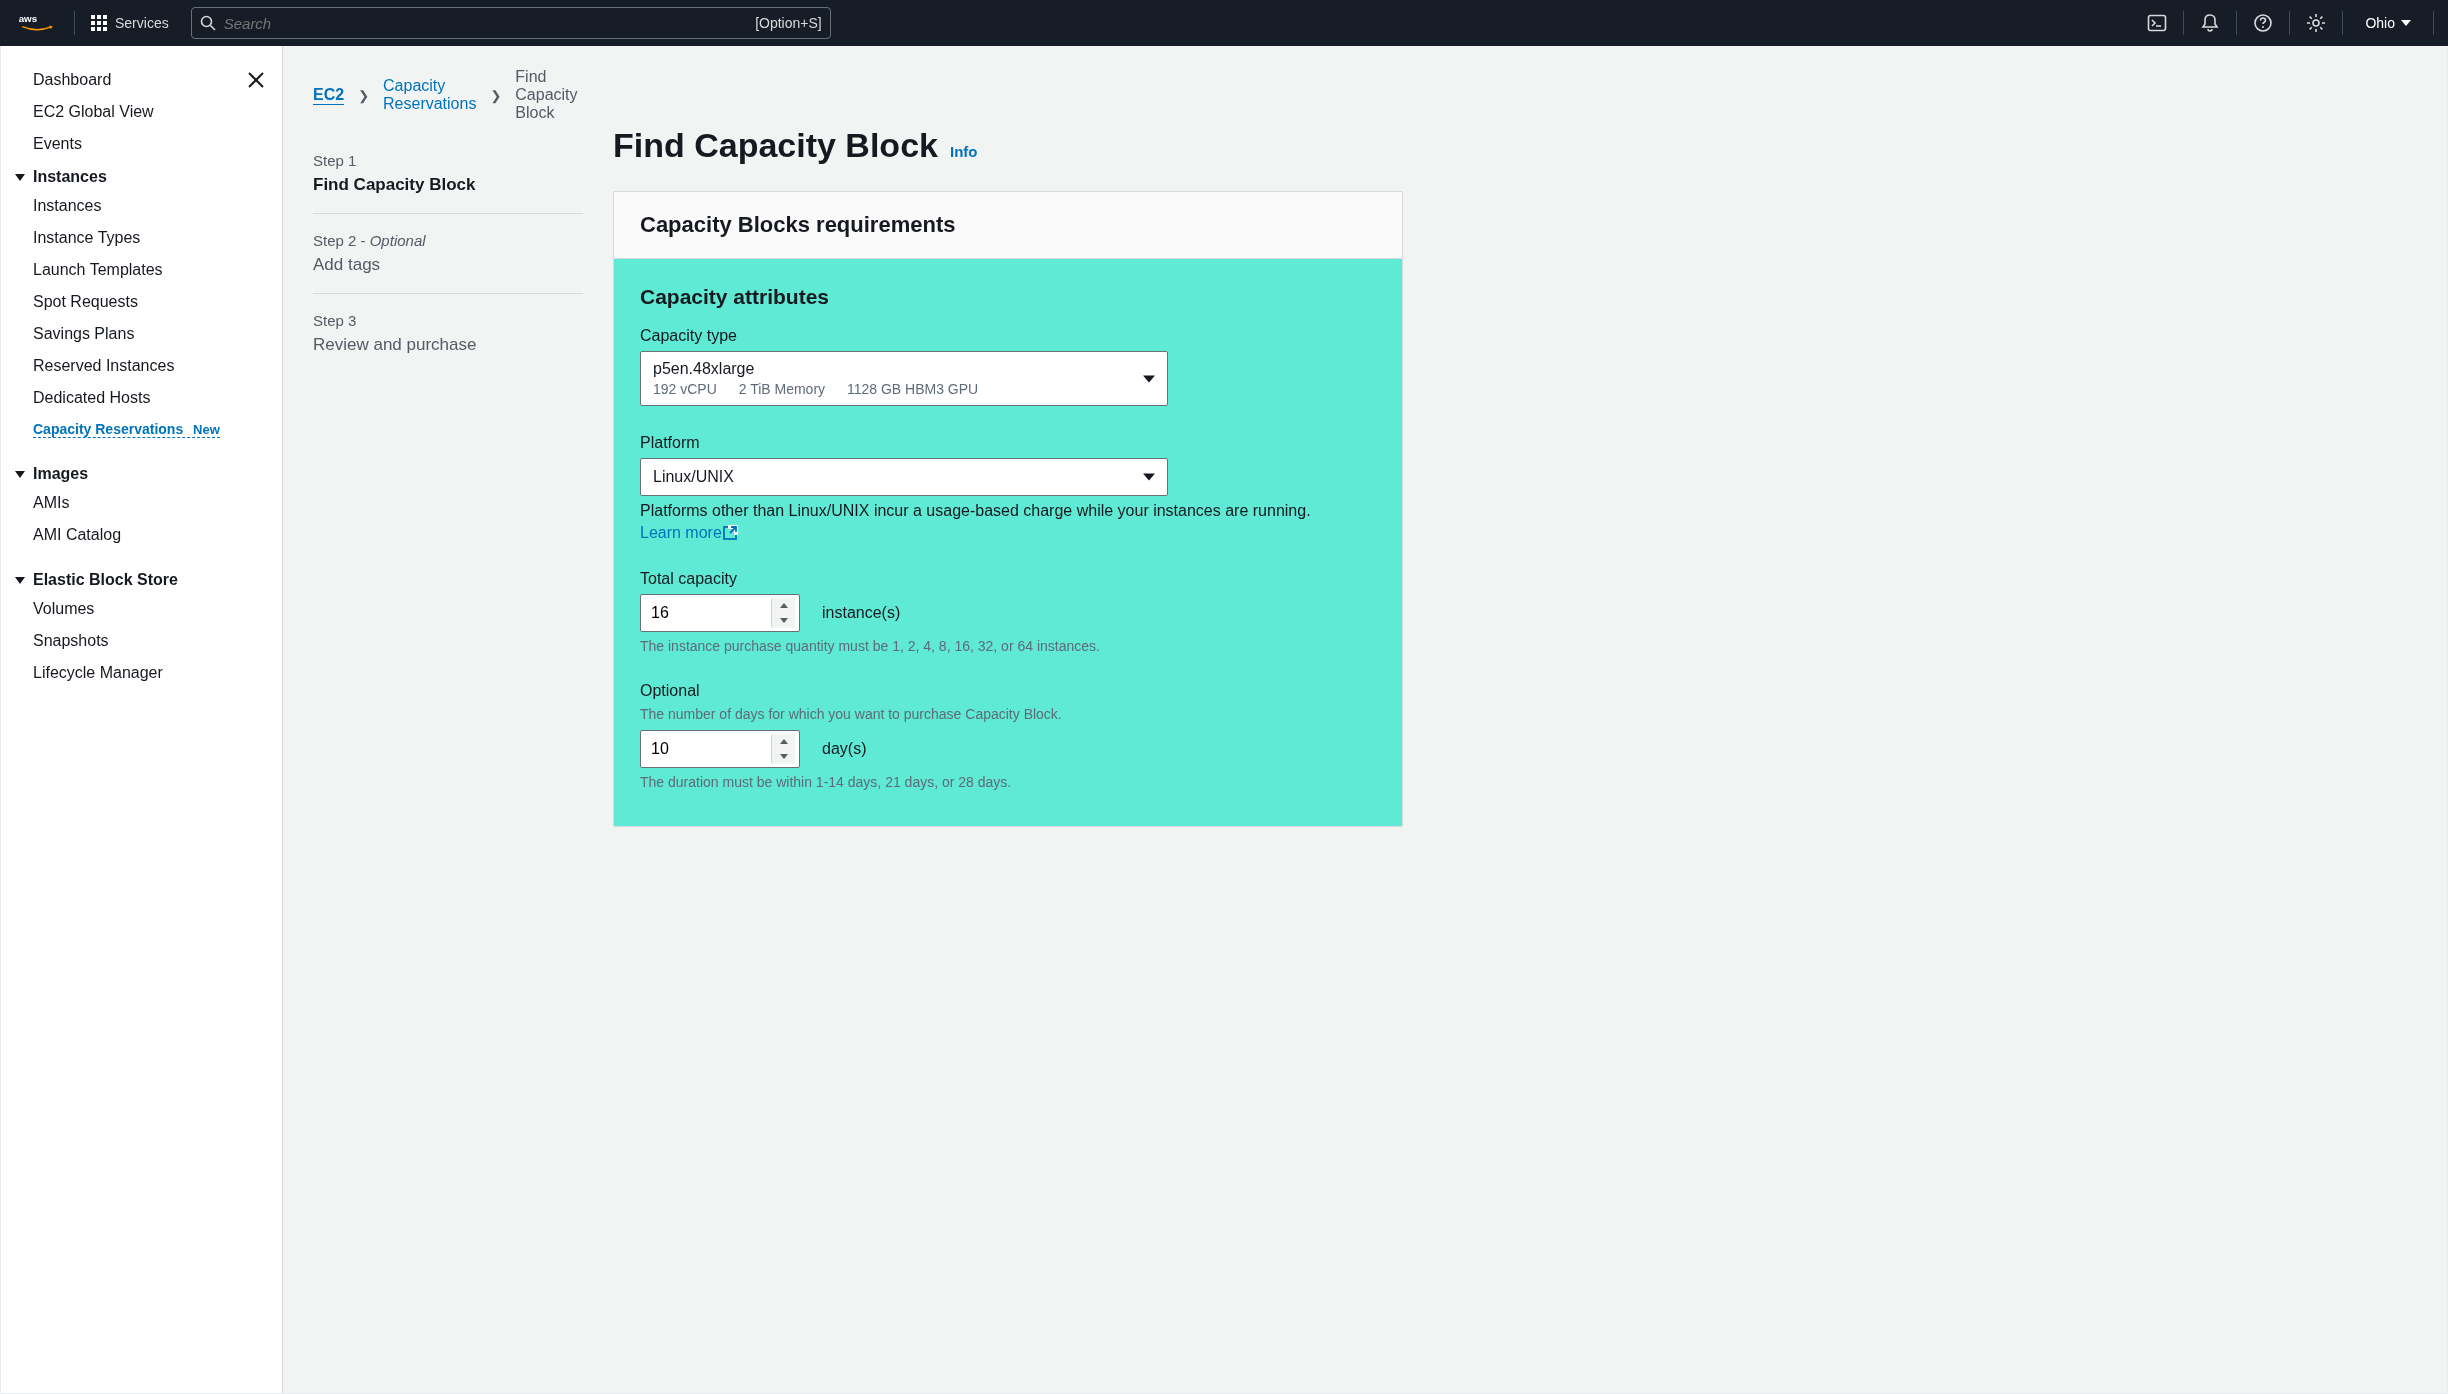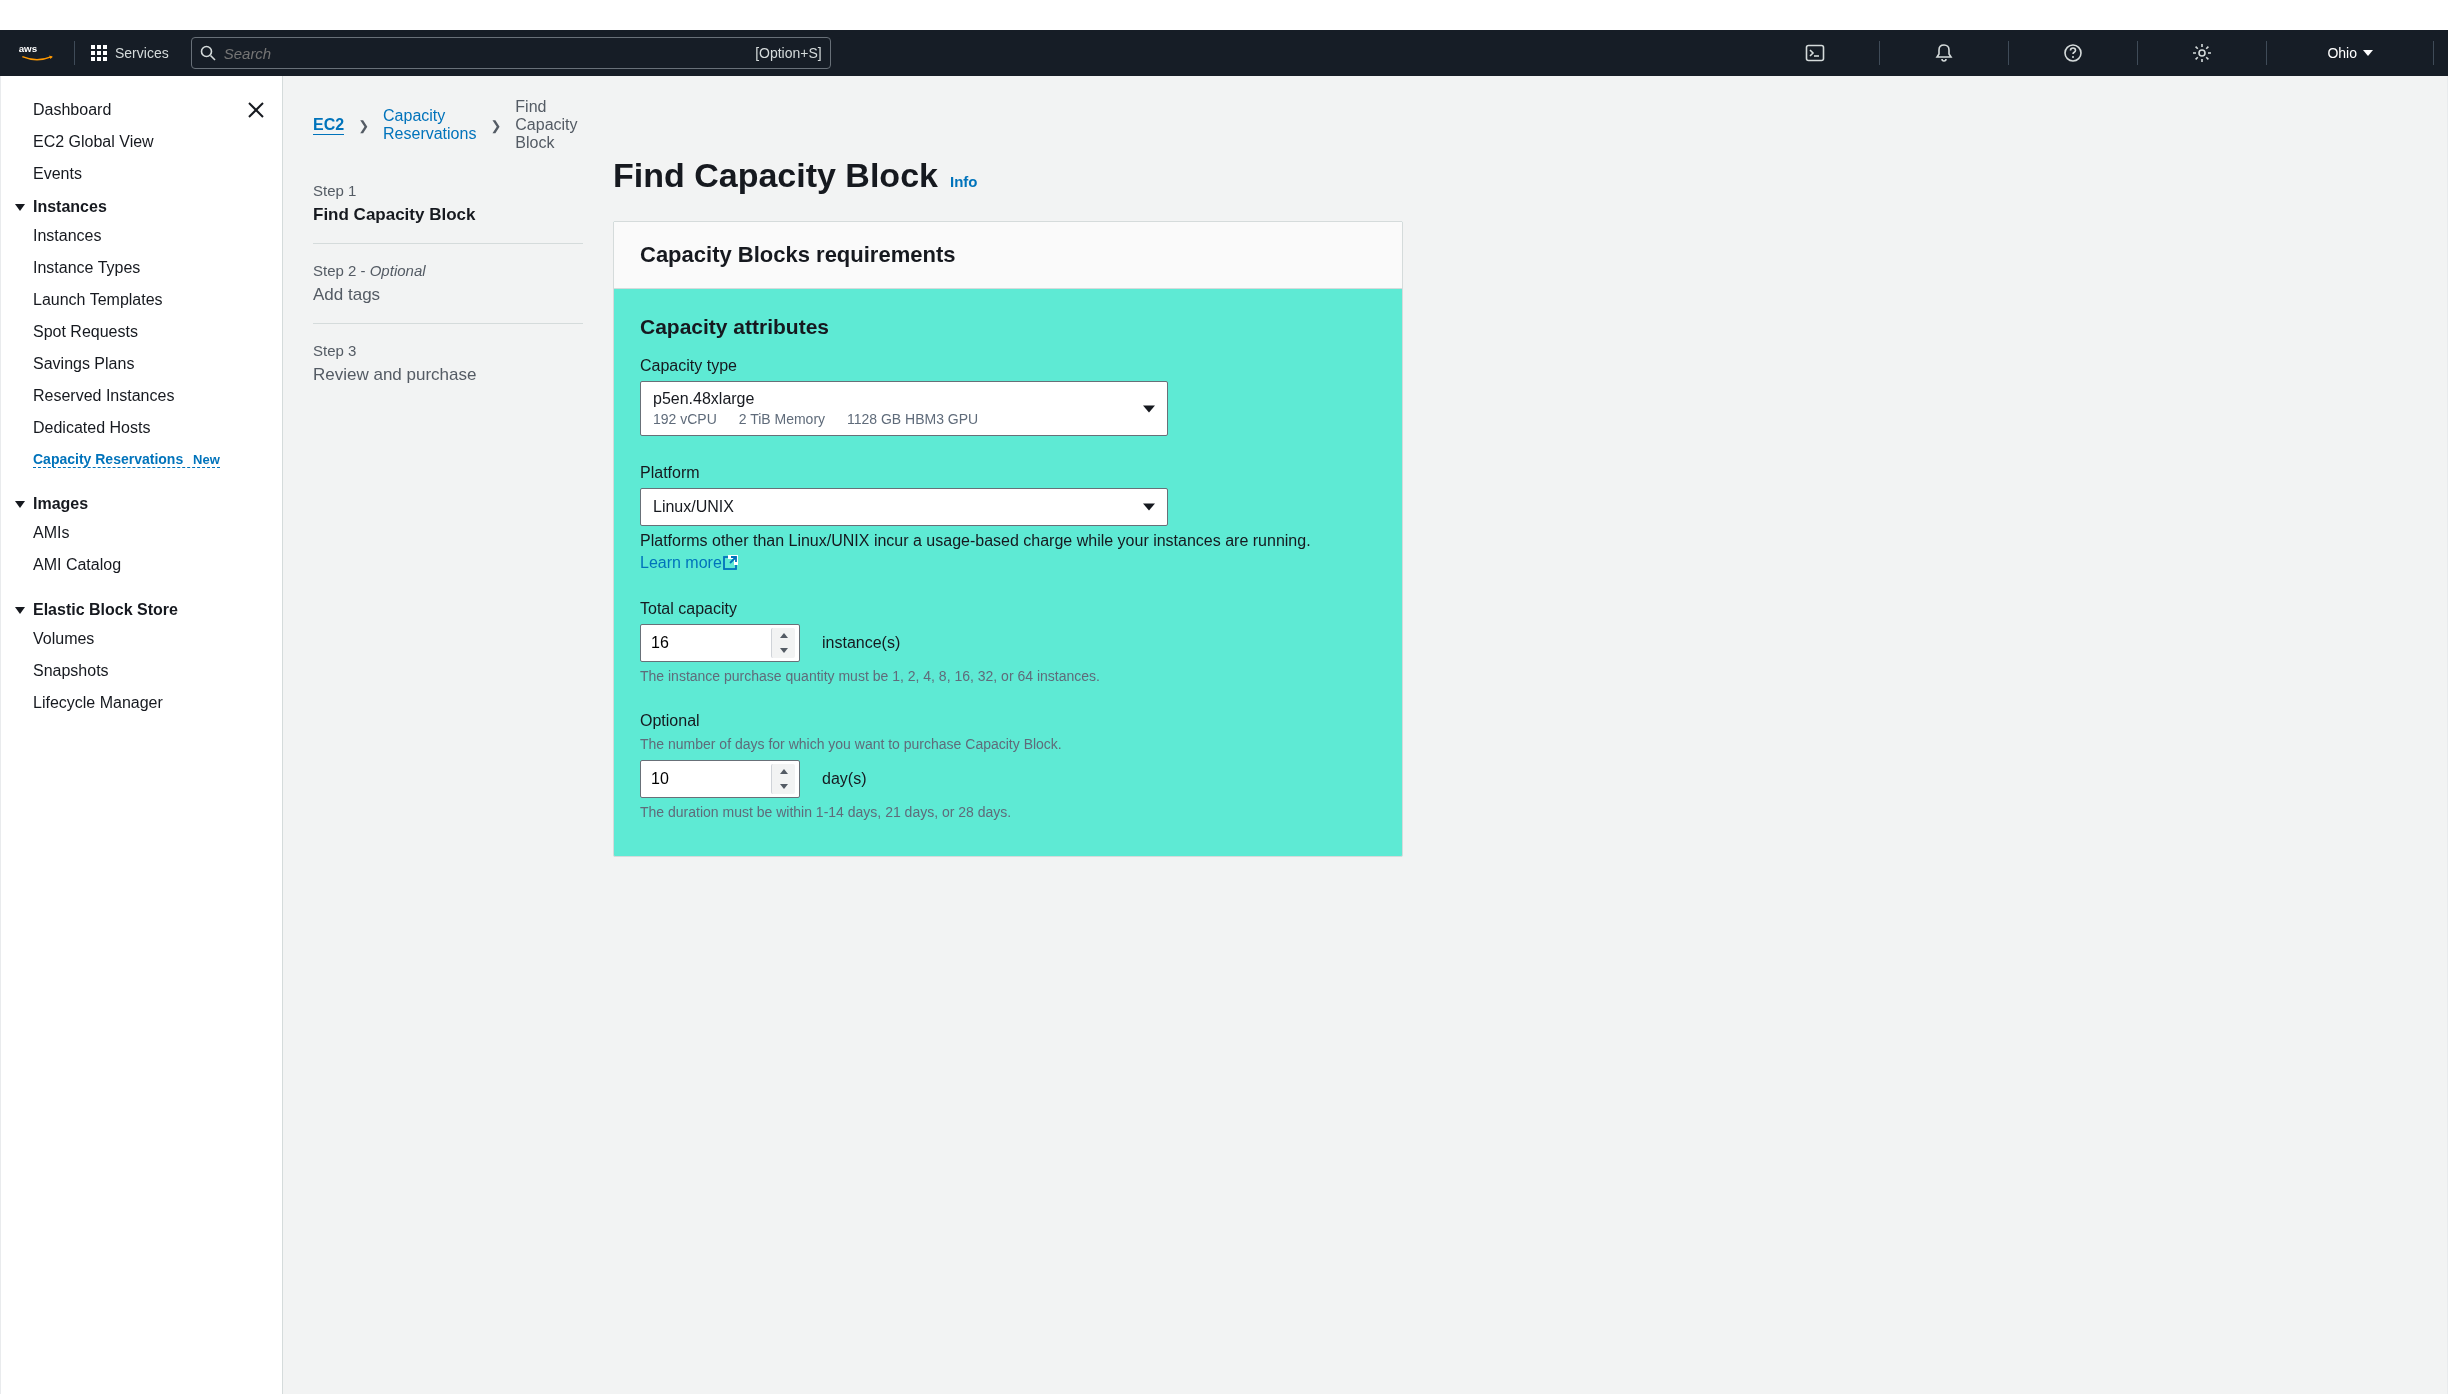--- a/index.html
+++ b/index.html
@@ -12,21 +12,20 @@
   overflow: hidden;
 }
 
 .topnav {
   height: 46px;
   background: #161d26;
   display: flex;
   align-items: center;
   color: #d5dbdb;
   padding: 0 10px;
-  margin-top: 30px;
 }
 .logo-aws {
   padding: 0 14px 0 8px;
   height: 46px;
   display: flex;
   align-items: center;
 }
 .vdiv { width: 1px; height: 24px; background: #3f4b58; margin: 0 4px; }
 .grid-icon {
   width: 16px; height: 16px;
@@ -55,21 +54,21 @@
   flex: 1;
   background: transparent;
   border: none;
   outline: none;
   color: #d5dbdb;
   font-style: italic;
   font-size: 15px;
 }
 .searchbox .hint { color: #d5dbdb; font-size: 14px; }
 .nav-spacer { flex: 1; }
-.nav-icons { display: flex; align-items: center; gap: 38px; }
+.nav-icons { display: flex; align-items: center; }
 .nav-icon-btn { width: 44px; height: 46px; display:flex; align-items:center; justify-content:center; cursor:pointer; }
 .region-btn { padding: 0 18px; height:46px; display:flex; align-items:center; gap:6px; cursor:pointer; color:#fff; }
 .caret-down-wh {
   width:0;height:0;border-left:5px solid transparent;border-right:5px solid transparent;border-top:6px solid #fff;
 }
 
 
 .shell { display:flex; height: calc(100% - 46px); border: 1px solid #e9ebed; border-top: none; }
 .sidebar {
   width: 282px;

